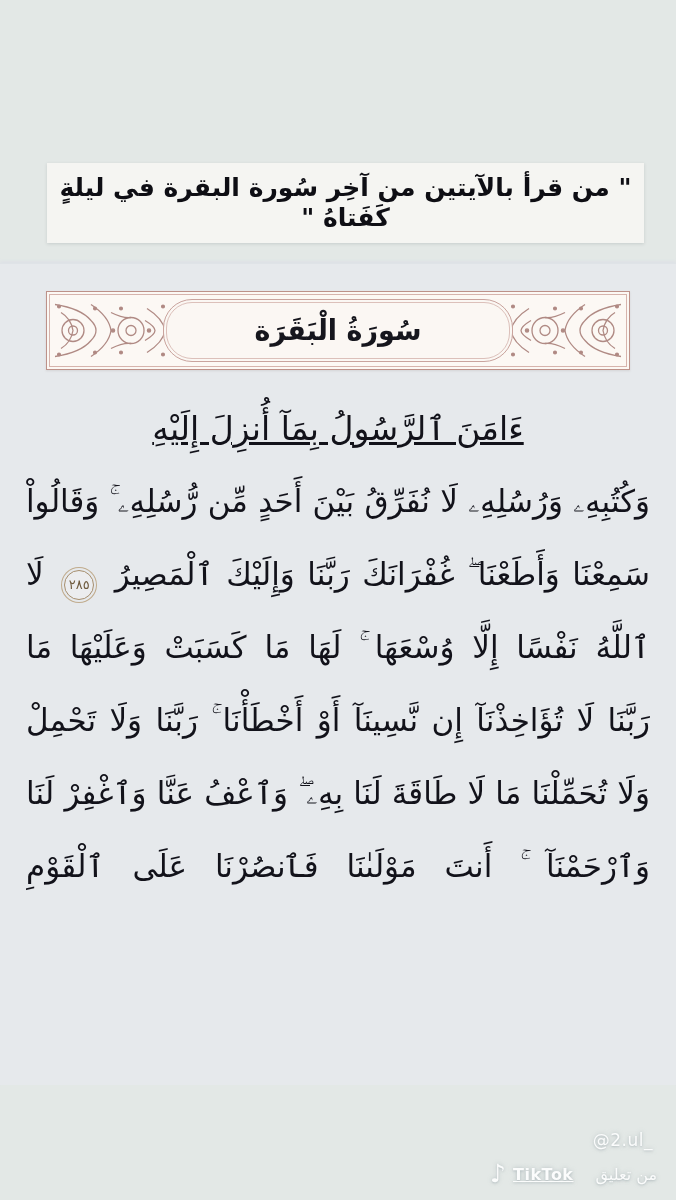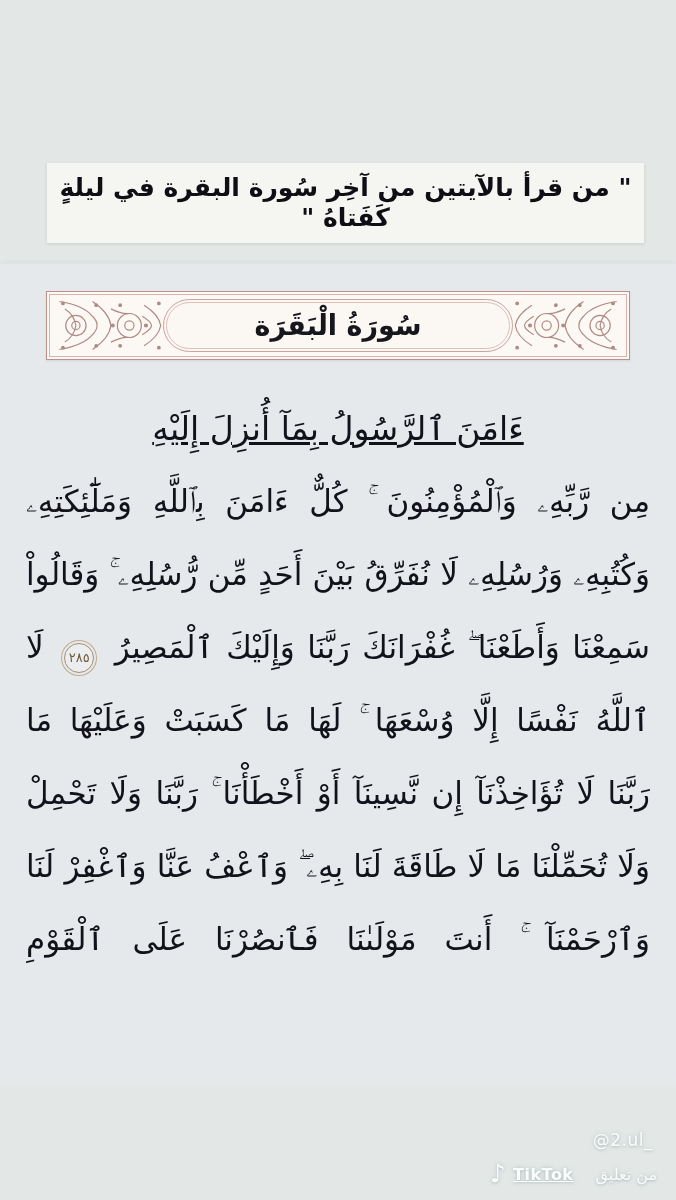--- a/index.html
+++ b/index.html
@@ -26,21 +26,21 @@
     display:flex;align-items:center;justify-content:center;
     direction:rtl;
   }
   .hadith-banner .txt{
     font-size:25px;font-weight:bold;color:#0e0e14;
     letter-spacing:0;line-height:1.2;text-align:center;
   }
 
   
   .surah-frame{
-    position:absolute;left:46px;top:291px;width:584px;height:69px;
+    position:absolute;left:46px;top:291px;width:584px;height:79px;
     background:#fcf8f4;
     border:1px solid #bd9189;
     box-shadow:inset 0 0 0 2px #fcf8f4, inset 0 0 0 3px #d6b3ac, 0 1px 2px rgba(140,130,125,.2);
     box-sizing:border-box;
   }
   .ornament{position:absolute;top:4px;bottom:4px;width:118px;}
   .ornament.left{left:4px;}
   .ornament.right{right:4px;transform:scaleX(-1);}
   .ornament svg{width:100%;height:100%;}
   .title-pill{
@@ -152,21 +152,20 @@
       </svg>
     </div>
     <div class="title-pill">
       <div class="txt">سُورَةُ الْبَقَرَة</div>
     </div>
   </div>
 
   <div class="verses" id="verses">
 
   <div class="vline center">ءَامَنَ ٱلرَّسُولُ بِمَآ أُنزِلَ إِلَيْهِ</div>
-      <div class="vline justify">مِن رَّبِّهِۦ وَٱلْمُؤْمِنُونَ ۚ كُلٌّ ءَامَنَ بِٱللَّهِ وَمَلَٰٓئِكَتِهِۦ</div>
       <div class="vline justify">وَكُتُبِهِۦ وَرُسُلِهِۦ لَا نُفَرِّقُ بَيْنَ أَحَدٍ مِّن رُّسُلِهِۦ ۚ وَقَالُواْ</div>
       <div class="vline justify">سَمِعْنَا وَأَطَعْنَا ۖ غُفْرَانَكَ رَبَّنَا وَإِلَيْكَ ٱلْمَصِيرُ <span class="ayah">٢٨٥</span> لَا يُكَلِّفُ</div>
       <div class="vline justify">ٱللَّهُ نَفْسًا إِلَّا وُسْعَهَا ۚ لَهَا مَا كَسَبَتْ وَعَلَيْهَا مَا ٱكْتَسَبَتْ</div>
       <div class="vline justify">رَبَّنَا لَا تُؤَاخِذْنَآ إِن نَّسِينَآ أَوْ أَخْطَأْنَا ۚ رَبَّنَا وَلَا تَحْمِلْ</div>
       <div class="vline justify">وَلَا تُحَمِّلْنَا مَا لَا طَاقَةَ لَنَا بِهِۦ ۖ وَٱعْفُ عَنَّا وَٱغْفِرْ لَنَا</div>
       <div class="vline justify">وَٱرْحَمْنَآ ۚ أَنتَ مَوْلَىٰنَا فَٱنصُرْنَا عَلَى ٱلْقَوْمِ ٱلْكَٰفِرِينَ </div>
     </div>
 
   <div class="wm wm-username">@2.ul_</div>
   <div class="wm wm-row">

